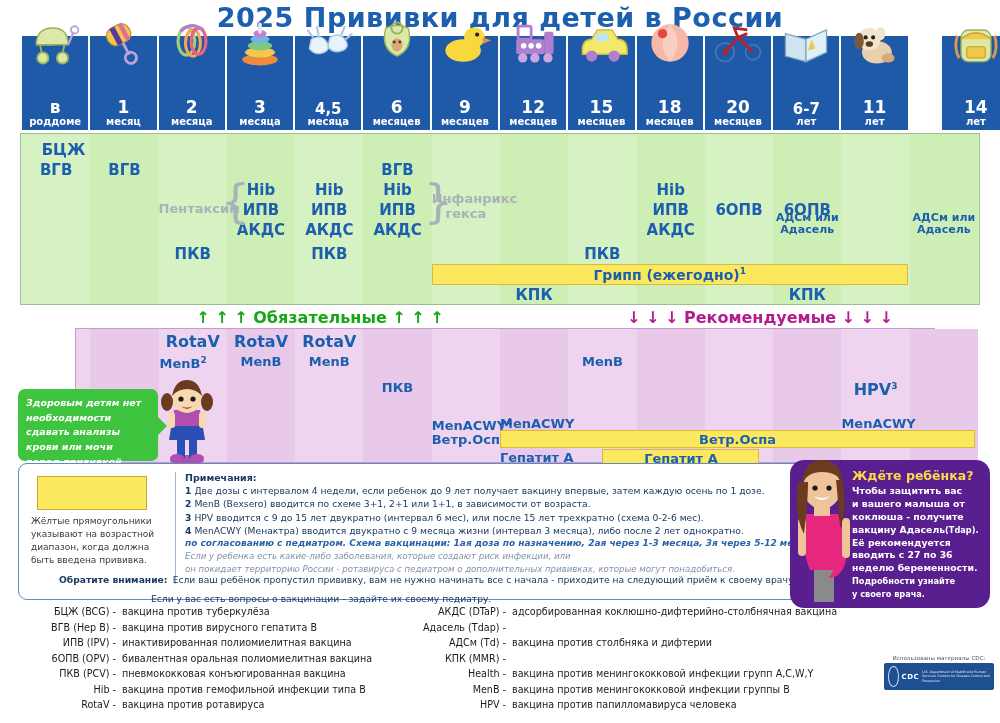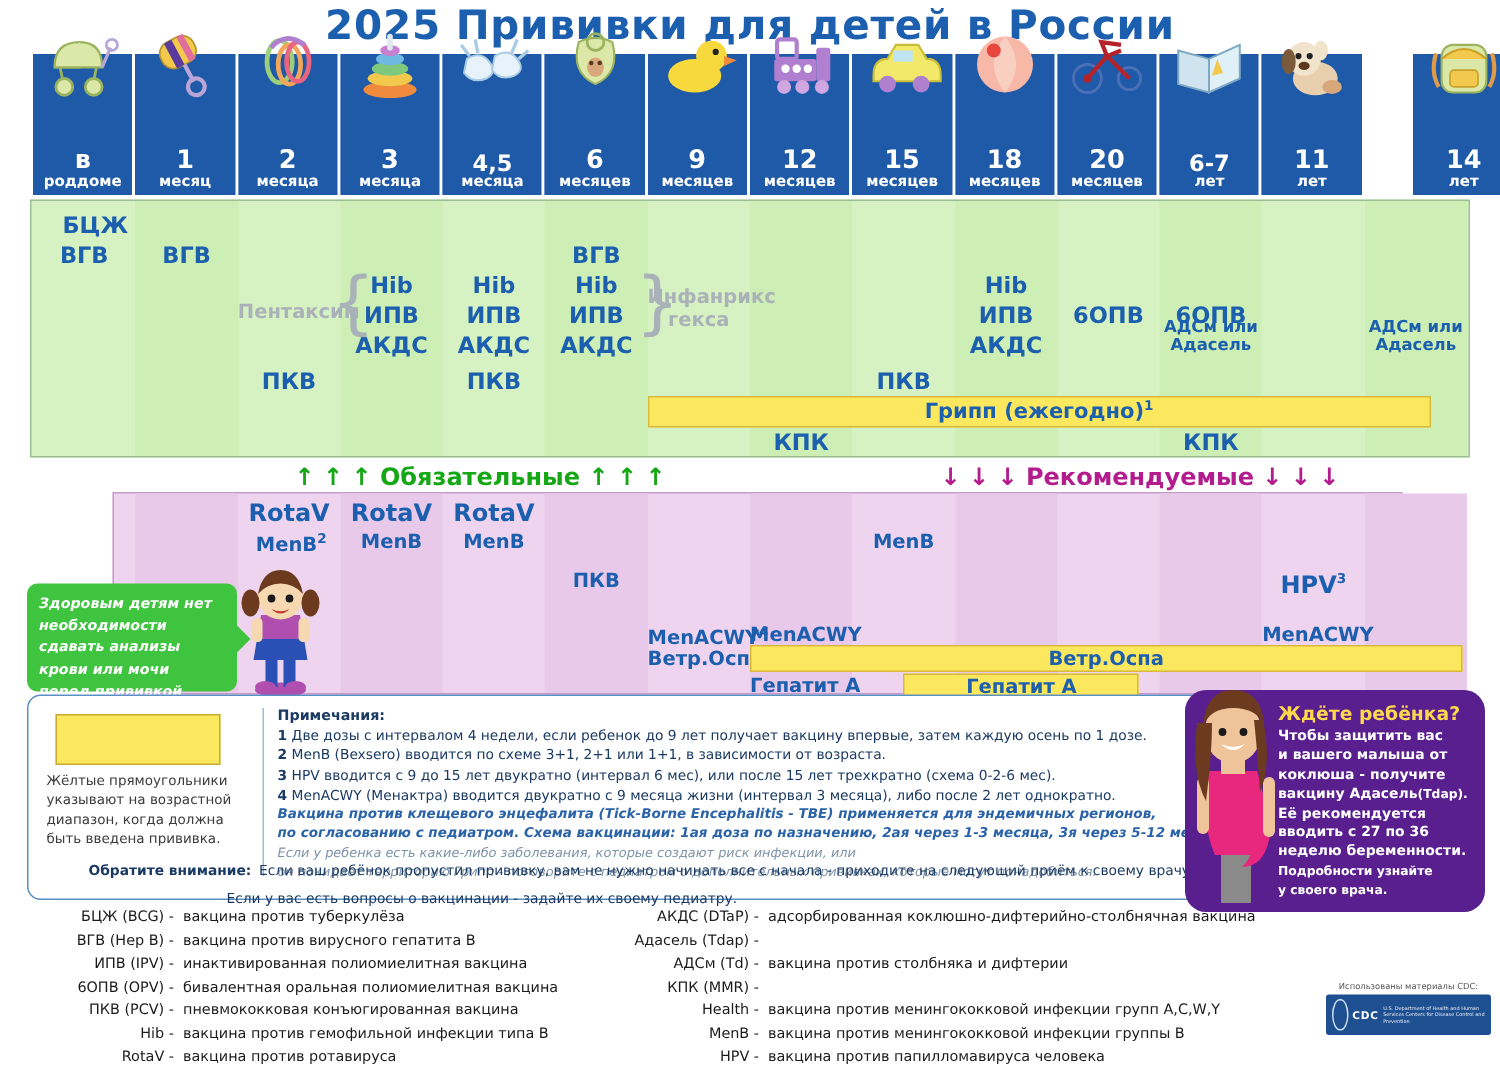--- a/index.html
+++ b/index.html
@@ -400,21 +400,21 @@
       <div class="cellTxt" style="left: 615.571px; width: 68.2857px; top: 88px; font-size: 15px;">АКДС</div>
       <div class="cellTxt" style="left: 547.286px; width: 68.2857px; top: 112px; font-size: 15px;">ПКВ</div>
       <div class="cellTxt" style="left: 683.857px; width: 68.2857px; top: 68px; font-size: 15px;">6ОПВ</div>
       <div class="cellTxt" style="left: 752.143px; width: 68.2857px; top: 68px; font-size: 15px;">6ОПВ</div>
       <div class="cellTxt grey" style="left: 137.571px; width: 68.2857px; top: 68px; font-size: 13px;">Пентаксим</div>
       <div class="cellTxt grey" style="left: 410.714px; width: 68.2857px; top: 58px; font-size: 13px;">Инфанрикс<br>гекса</div>
       <div class="brace" style="left: 199.857px; top: 44px; font-size: 46px; line-height: 46px;">{</div>
       <div class="brace" style="left: 402.714px; top: 44px; font-size: 46px; line-height: 46px;">}</div>
       <div class="cellTxt" style="left: 752.143px; width: 68.2857px; top: 78px; font-size: 11px;">АДСм или<br>Адасель</div>
       <div class="cellTxt" style="left: 888.714px; width: 68.2857px; top: 78px; font-size: 11px;">АДСм или<br>Адасель</div>
-      <div class="yellowbar" style="left: 410.714px; width: 522px; top: 130px; height: 21px; font-size: 14px;">
+      <div class="yellowbar" style="left: 410.714px; width: 476px; top: 130px; height: 21px; font-size: 14px;">
         <span>Грипп (ежегодно)<span class="sup">1</span></span>
       </div>
       <div class="cellTxt" style="left: 479px; width: 68.2857px; top: 153px; font-size: 15px;">КПК</div>
       <div class="cellTxt" style="left: 752.143px; width: 68.2857px; top: 153px; font-size: 15px;">КПК</div>
     </div>
 
   <div class="divider">
     <div class="oblig">↑  ↑  ↑  Обязательные ↑  ↑  ↑</div>
     <div class="recom">↓  ↓  ↓  Рекомендуемые ↓  ↓  ↓</div>
   </div>
@@ -427,21 +427,21 @@
       <div class="pstripe alt" style="left: 287.429px; width: 68.2857px;"></div>
       <div class="pstripe" style="left: 355.714px; width: 68.2857px;"></div>
       <div class="pstripe alt" style="left: 424px; width: 68.2857px;"></div>
       <div class="pstripe" style="left: 492.286px; width: 68.2857px;"></div>
       <div class="pstripe alt" style="left: 560.571px; width: 68.2857px;"></div>
       <div class="pstripe" style="left: 628.857px; width: 68.2857px;"></div>
       <div class="pstripe alt" style="left: 697.143px; width: 68.2857px;"></div>
       <div class="pstripe" style="left: 765.429px; width: 68.2857px;"></div>
       <div class="pstripe alt" style="left: 833.714px; width: 68.2857px;"></div>
       <div class="cellTxt" style="left: 82.5714px; width: 68.2857px; top: 4px; font-size: 16px;">RotaV</div>
-      <div class="cellTxt" style="left: 84px; width: 68.2857px; top: 26px; font-size: 13px;">MenB<span class="sup">2</span></div>
+      <div class="cellTxt" style="left: 73px; width: 68.2857px; top: 26px; font-size: 13px;">MenB<span class="sup">2</span></div>
       <div class="cellTxt" style="left: 150.857px; width: 68.2857px; top: 4px; font-size: 16px;">RotaV</div>
       <div class="cellTxt" style="left: 150.857px; width: 68.2857px; top: 26px; font-size: 13px;">MenB</div>
       <div class="cellTxt" style="left: 219.143px; width: 68.2857px; top: 4px; font-size: 16px;">RotaV</div>
       <div class="cellTxt" style="left: 219.143px; width: 68.2857px; top: 26px; font-size: 13px;">MenB</div>
       <div class="cellTxt" style="left: 287.429px; width: 68.2857px; top: 52px; font-size: 13px;">ПКВ</div>
       <div class="cellTxt" style="left: 492.286px; width: 68.2857px; top: 26px; font-size: 13px;">MenB</div>
       <div class="cellTxt" style="left: 355.714px; width: 68.2857px; top: 88px; font-size: 13px;">MenACWY<span class="sup">4</span></div>
       <div class="cellTxt" style="left: 424px; width: 68.2857px; top: 88px; font-size: 13px;">MenACWY</div>
       <div class="cellTxt" style="left: 765.429px; width: 68.2857px; top: 52px; font-size: 16px;">HPV<span class="sup">3</span></div>
       <div class="cellTxt" style="left: 765.429px; width: 68.2857px; top: 88px; font-size: 13px;">MenACWY</div>
@@ -477,24 +477,23 @@
       <div class="legendswatch"></div>
       <div class="legendtxt">Жёлтые прямоугольники указывают на возрастной диапазон, когда должна быть введена прививка.</div>
     </div>
     <div class="vsep"></div>
     <div class="notes" id="notes">
         <div class="nhead">Примечания:</div>
         <div class="nrow"><b>1</b>Две дозы с интервалом 4 недели, если ребенок до 9 лет получает вакцину впервые, затем каждую осень по 1 дозе.</div>
         <div class="nrow"><b>2</b>MenB (Bexsero) вводится по схеме 3+1, 2+1 или 1+1, в зависимости от возраста.</div>
         <div class="nrow"><b>3</b>HPV вводится с 9 до 15 лет двукратно (интервал 6 мес), или после 15 лет трехкратно (схема 0-2-6 мес).</div>
         <div class="nrow"><b>4</b>MenACWY (Менактра) вводится двукратно с 9 месяца жизни (интервал 3 месяца), либо после 2 лет однократно.</div>
-        <div class="nital">Вакцина против клещевого энцефалита (Tick-Borne Encephalitis - TBE) применяется для эндемичных регионов,</div>
         <div class="nital">по согласованию с педиатром. Схема вакцинации: 1ая доза по назначению, 2ая через 1-3 месяца, 3я через 5-12 месяцев.</div>
         <div class="nital2">Если у ребенка есть какие-либо заболевания, которые создают риск инфекции, или</div>
-        <div class="nital2">он покидает территорию Грипп - поговорите с педиатром о дополнительных прививках, которые могут понадобиться.</div>
+        <div class="nital2">он покидает территорию России - ротавируса с педиатром о дополнительных прививках, которые могут понадобиться.</div>
       </div>
     <div class="attn">
       <div><span class="attnlabel">Обратите внимание:</span>
         <span class="attntxt">Если ваш ребёнок пропустил прививку, вам не нужно начинать все с начала - приходите на следующий приём к своему врачу.</span></div>
       <div style="padding-left:92px"><span class="attntxt">Если у вас есть вопросы о вакцинации - задайте их своему педиатру.</span></div>
     </div>
   </div>
 
   <div class="preg">
     <svg class="preglady" viewBox="0 0 82 152">

